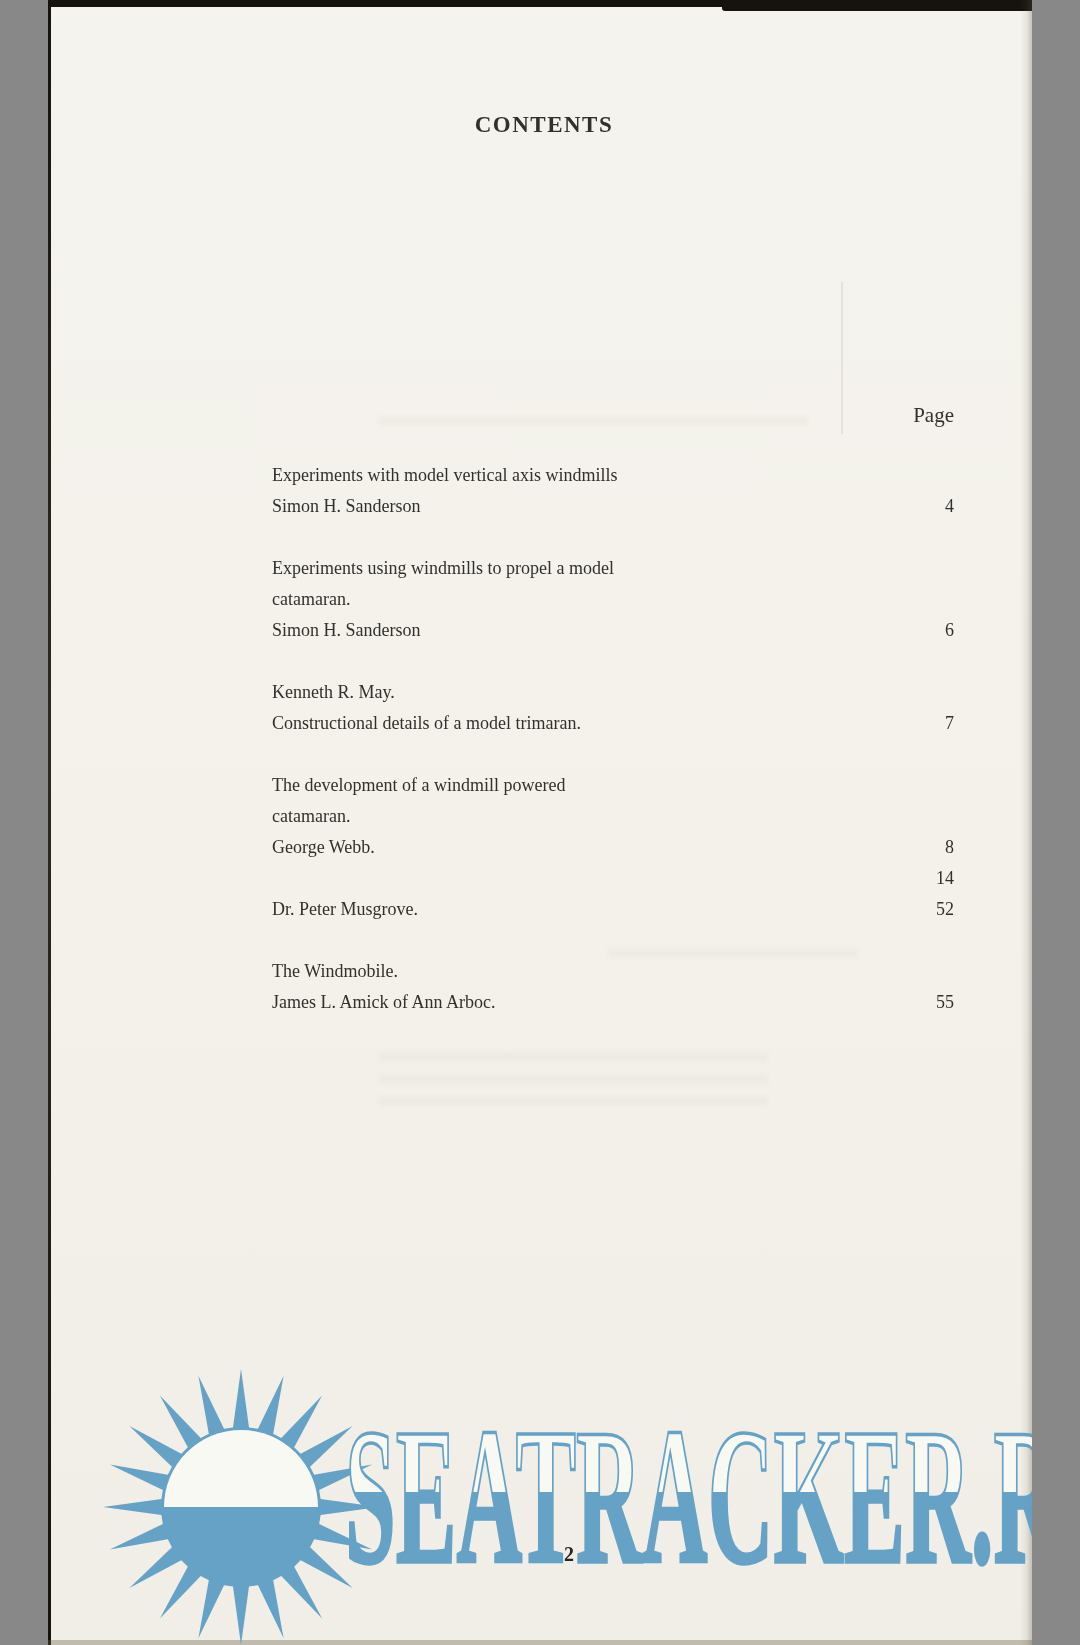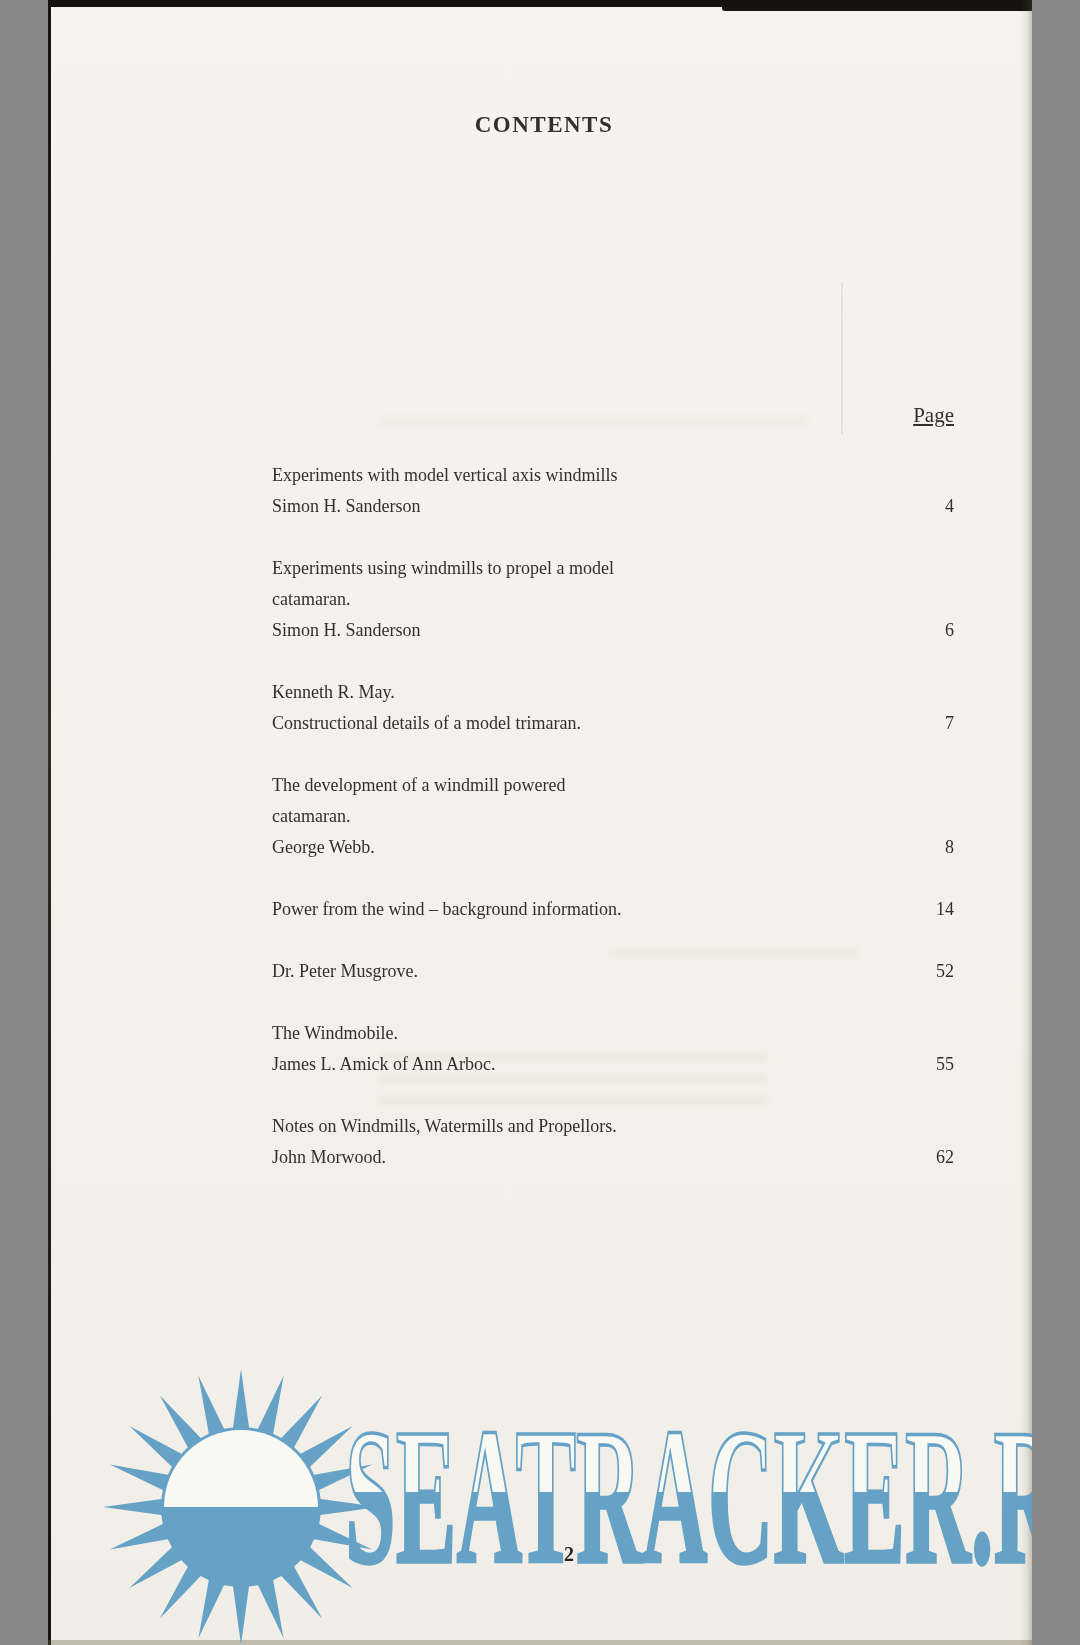--- a/index.html
+++ b/index.html
@@ -37,21 +37,21 @@
   .ghost.g2{left:560px;top:948px;width:250px;height:22px;}
   .ghost.g3{left:330px;top:416px;width:430px;height:20px;}
 
   
   .heading{
     position:absolute;top:112px;left:0;width:992px;
     text-align:center;font-size:23px;font-weight:700;letter-spacing:1.5px;
   }
   .page-col-label{
     position:absolute;top:403px;left:224px;width:682px;
-    text-align:right;font-size:21px;text-decoration:underline;
+    text-align:right;font-size:21px;
   }
   .toc{
     position:absolute;top:460px;left:224px;width:682px;
     font-size:18px;line-height:31px;
   }
   .entry{position:relative;margin-bottom:31px;}
   .entry-page{position:absolute;right:0;bottom:0;}
   .page-number{
     position:absolute;left:516px;top:1543px;
     font-size:20px;color:#26241f;z-index:5;font-weight:700;
@@ -116,47 +116,39 @@
       <div class="entry-text">
           <div>The development of a windmill powered</div>
           <div>catamaran.</div>
           <div>George Webb.</div>
         </div>
       <div class="entry-page">8</div>
     </div>
 
     <div class="entry">
       <div class="entry-text">
-          <div>Power from the wind – background information.</div>
         </div>
       <div class="entry-page">14</div>
     </div>
 
     <div class="entry">
       <div class="entry-text">
           <div>Dr. Peter Musgrove.</div>
         </div>
       <div class="entry-page">52</div>
     </div>
 
     <div class="entry">
       <div class="entry-text">
           <div>The Windmobile.</div>
           <div>James L. Amick of Ann Arboc.</div>
         </div>
       <div class="entry-page">55</div>
     </div>
 
-    <div class="entry">
-      <div class="entry-text">
-          <div>Notes on Windmills, Watermills and Propellors.</div>
-          <div>John Morwood.</div>
-        </div>
-      <div class="entry-page">62</div>
-    </div>
   </div>
 
   <svg class="watermark" width="1080" height="277" viewBox="0 0 1080 277">
     <defs>
       <linearGradient id="wm-grad" gradientUnits="userSpaceOnUse" x1="0" y1="64" x2="0" y2="194">
         <stop id="wm-stop-a" offset="0" stop-color="#fafaf6"></stop>
         <stop id="wm-stop-b" offset="0.46" stop-color="#fafaf6"></stop>
         <stop id="wm-stop-c" offset="0.465" stop-color="#5c9dc4"></stop>
         <stop id="wm-stop-d" offset="1" stop-color="#5c9dc4"></stop>
       </linearGradient>

